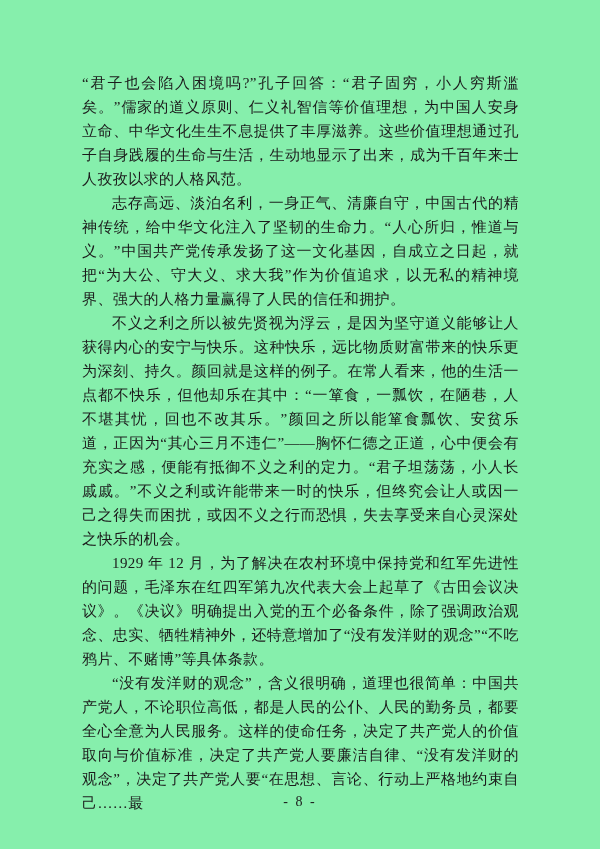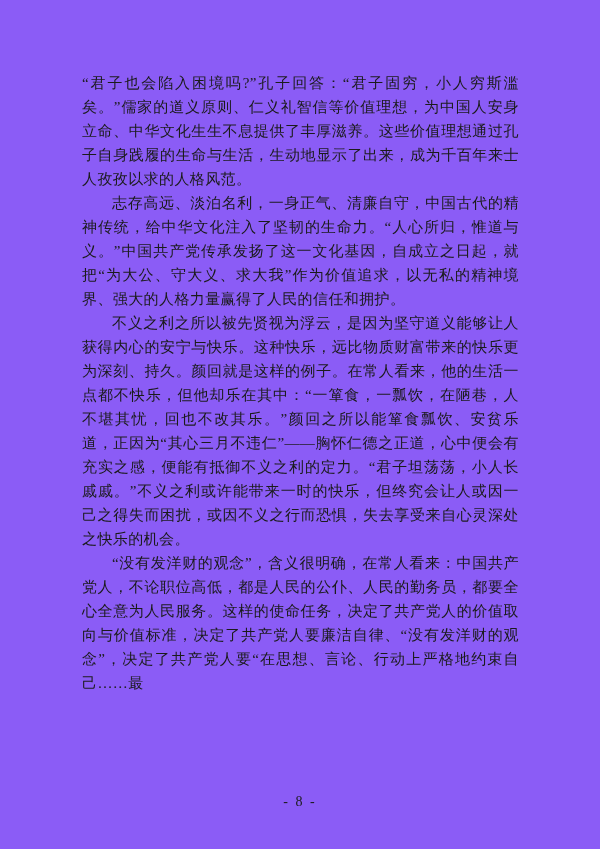--- a/index.html
+++ b/index.html
@@ -4,21 +4,21 @@
 <style>
   html, body {
     margin: 0;
     padding: 0;
     background: #ffffff;
   }
   .sheet {
     position: relative;
     width: 600px;
     height: 849px;
-    background: #8b5cf6;
+    background: #86efac;
     overflow: hidden;
     font-family: "Liberation Serif", "DejaVu Serif", serif;
   }
   .text-block {
     position: absolute;
     left: 82px;
     top: 71px;
     width: 437px;
   }
   p.para {
@@ -48,16 +48,17 @@
   }
 </style>
 </head>
 <body>
 
 <div class="sheet">
   <div class="text-block">
     <p class="para">“君子也会陷入困境吗?”孔子回答：“君子固穷，小人穷斯滥矣。”儒家的道义原则、仁义礼智信等价值理想，为中国人安身立命、中华文化生生不息提供了丰厚滋养。这些价值理想通过孔子自身践履的生命与生活，生动地显示了出来，成为千百年来士人孜孜以求的人格风范。</p>
     <p class="para indent">志存高远、淡泊名利，一身正气、清廉自守，中国古代的精神传统，给中华文化注入了坚韧的生命力。“人心所归，惟道与义。”中国共产党传承发扬了这一文化基因，自成立之日起，就把“为大公、守大义、求大我”作为价值追求，以无私的精神境界、强大的人格力量赢得了人民的信任和拥护。</p>
     <p class="para indent">不义之利之所以被先贤视为浮云，是因为坚守道义能够让人获得内心的安宁与快乐。这种快乐，远比物质财富带来的快乐更为深刻、持久。颜回就是这样的例子。在常人看来，他的生活一点都不快乐，但他却乐在其中：“一箪食，一瓢饮，在陋巷，人不堪其忧，回也不改其乐。”颜回之所以能箪食瓢饮、安贫乐道，正因为“其心三月不违仁”——胸怀仁德之正道，心中便会有充实之感，便能有抵御不义之利的定力。“君子坦荡荡，小人长戚戚。”不义之利或许能带来一时的快乐，但终究会让人或因一己之得失而困扰，或因不义之行而恐惧，失去享受来自心灵深处之快乐的机会。</p>
-    <p class="para indent">“没有发洋财的观念”，含义很明确，在常人看来：中国共产党人，不论职位高低，都是人民的公仆、人民的勤务员，都要全心全意为人民服务。这样的使命任务，决定了共产党人的价值取向与价值标准，决定了共产党人要廉洁自律、“没有发洋财的观念”，决定了共产党人要“在思想、言论、行动上严格地约束自己……最</p>
+    <p class="para indent">1929 年 12 月，为了解决在农村环境中保持党和红军先进性的问题，毛泽东在红四军第九次代表大会上起草了《古田会议决议》。《决议》明确提出入党的五个必备条件，除了强调政治观念、忠实、牺牲精神外，还特意增加了“没有发洋财的观念”“不吃鸦片、不赌博”等具体条款。</p>
+    <p class="para indent">“没有发洋财的观念”，含义很明确，道理也很简单：中国共产党人，不论职位高低，都是人民的公仆、人民的勤务员，都要全心全意为人民服务。这样的使命任务，决定了共产党人的价值取向与价值标准，决定了共产党人要廉洁自律、“没有发洋财的观念”，决定了共产党人要“在思想、言论、行动上严格地约束自己……最</p>
   </div>
   <div class="footer">- 8 -</div>
 </div>
 
 </body></html>

